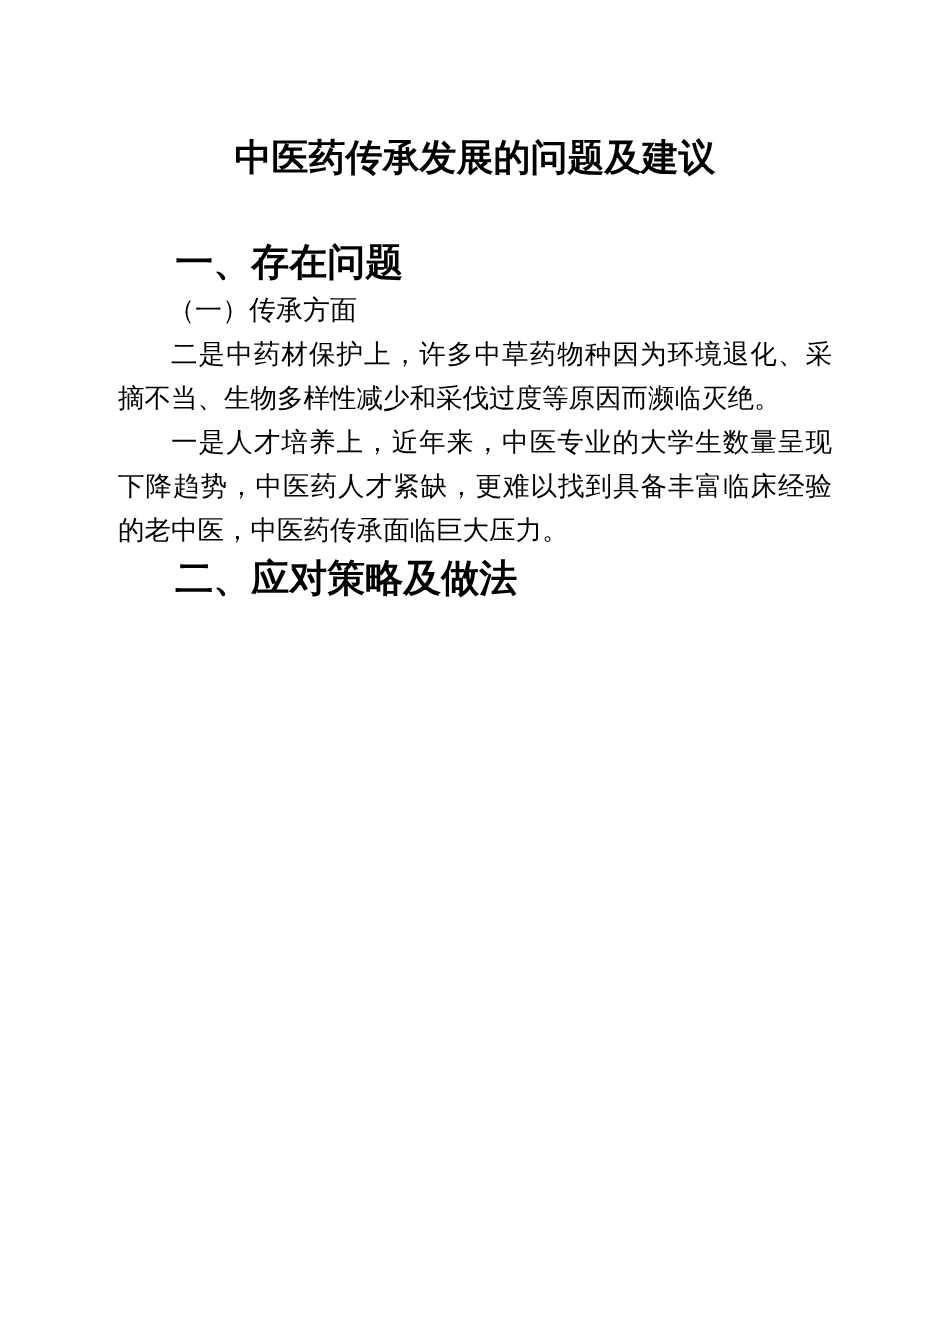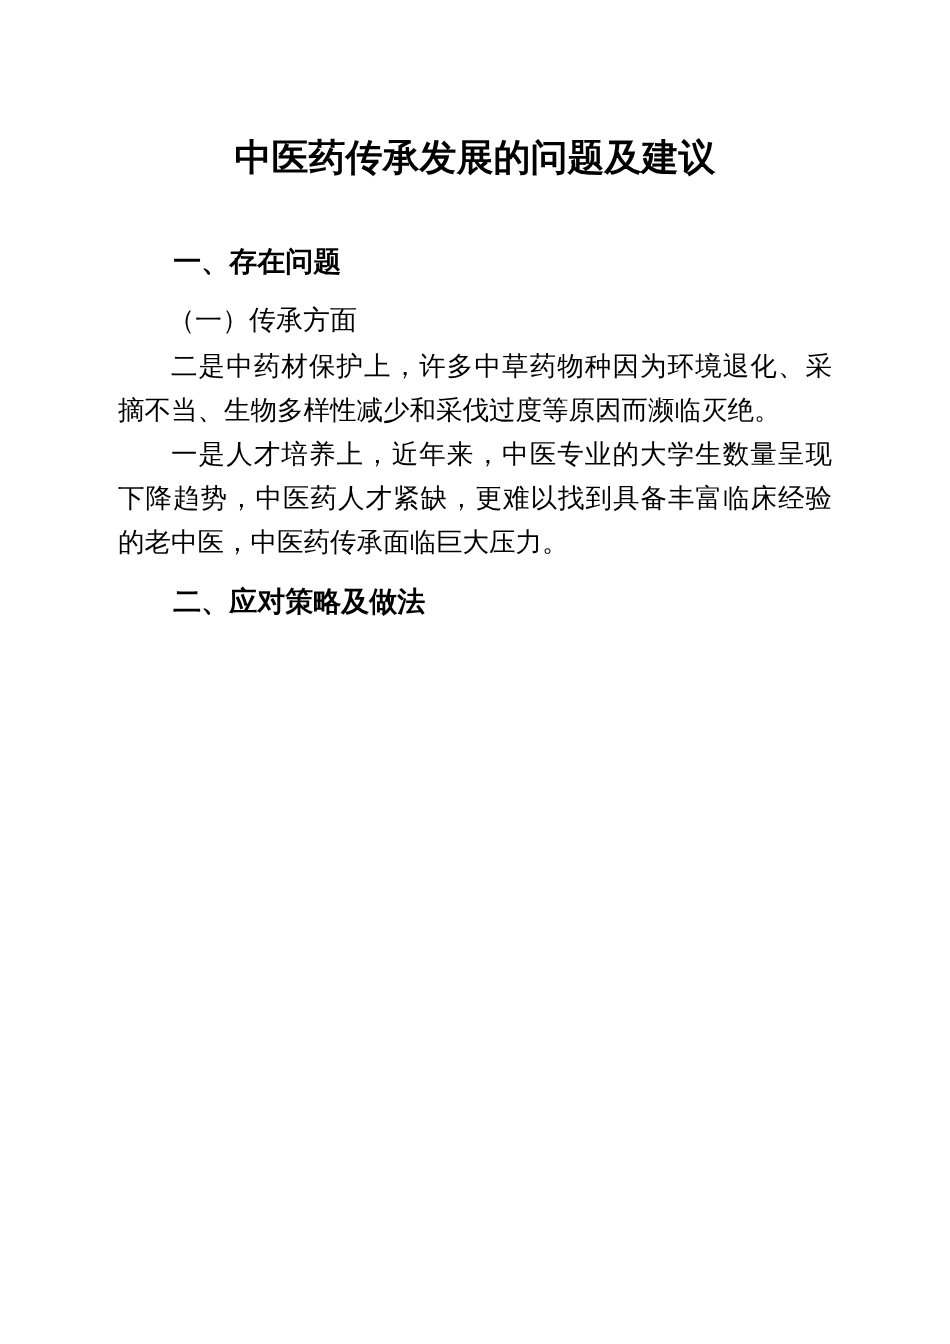--- a/index.html
+++ b/index.html
@@ -34,34 +34,34 @@
   .para {
     font-size: 26.5px;
     line-height: 44px;
     text-align: justify;
     text-justify: inter-ideograph;
     text-indent: 2em;
     margin: 0;
     font-family: "Liberation Serif", "DejaVu Serif", serif;
   }
   .heading-1 {
-    font-size: 28px;
+    font-size: 38px;
     font-weight: bold;
     line-height: 44px;
     text-indent: 1.4em;
-    margin: 16px;
+    margin: 4px;
     font-family: "Liberation Sans", "DejaVu Sans", sans-serif;
   }
   .heading-2 {
     font-size: 27px;
     font-weight: normal;
     line-height: 44px;
     text-indent: 1.85em;
     margin: 0;
-    font-family: Liberation Mono, monospace;
+    font-family: Liberation Serif, serif;
   }
 </style>
 </head>
 <body>
 
 <div class="page">
   <div class="content">
 
     <h1 class="doc-title">中医药传承发展的问题及建议</h1>
 

